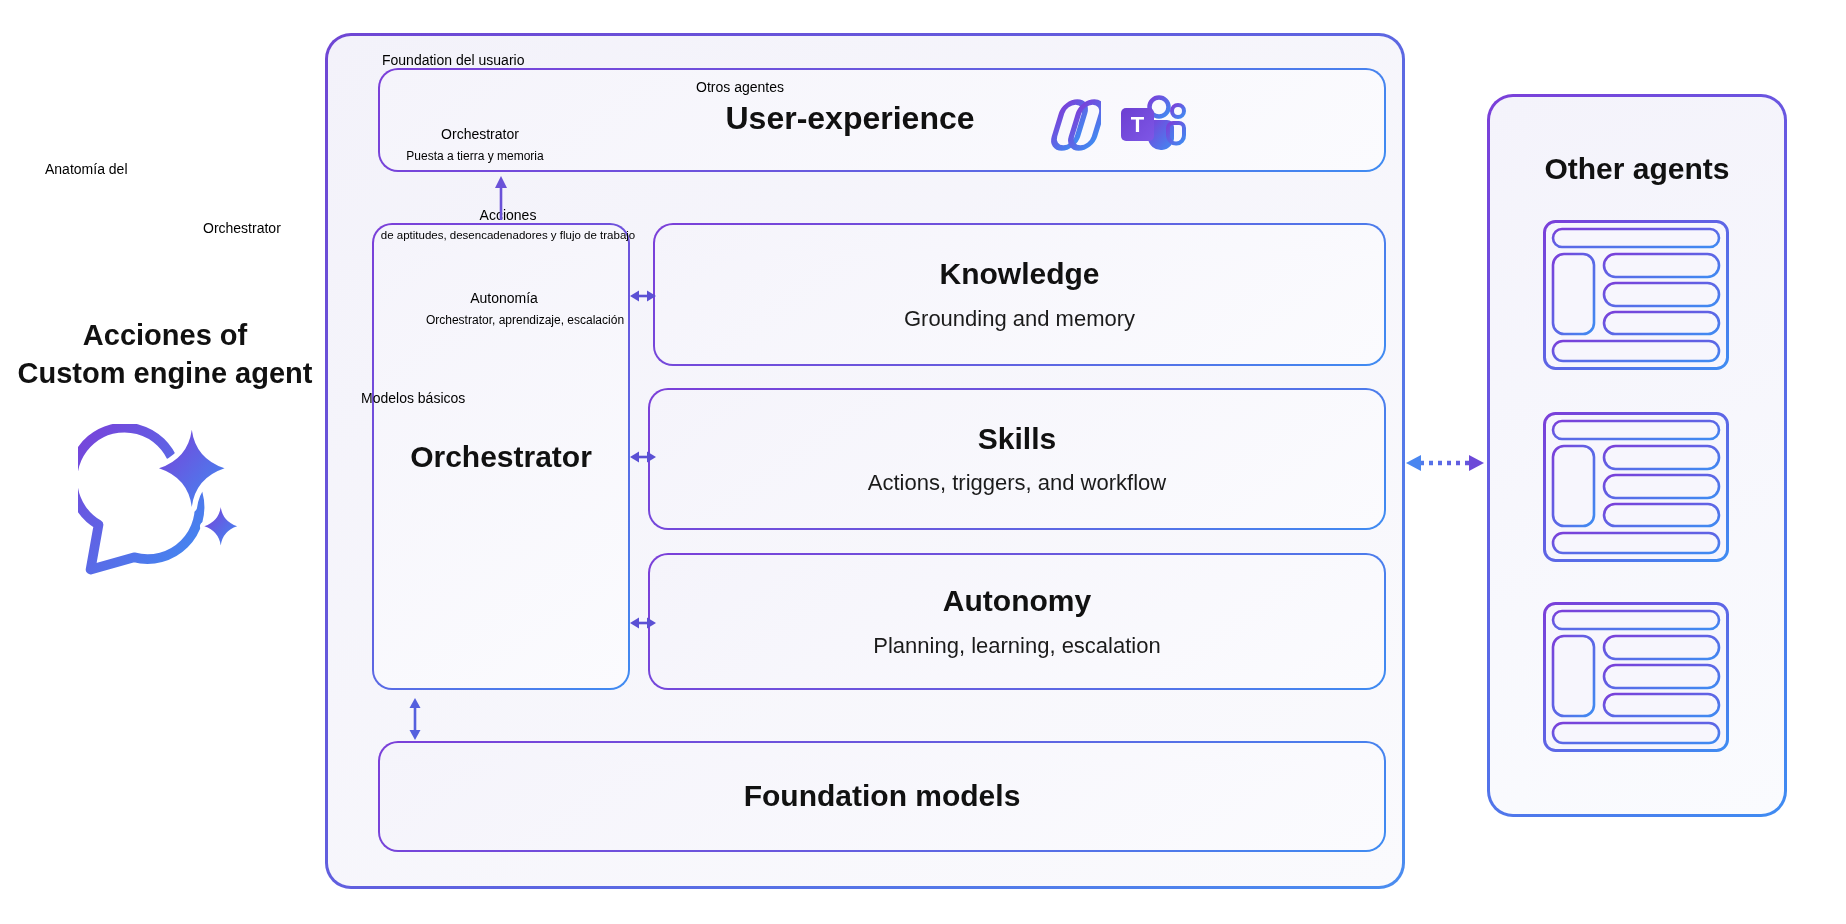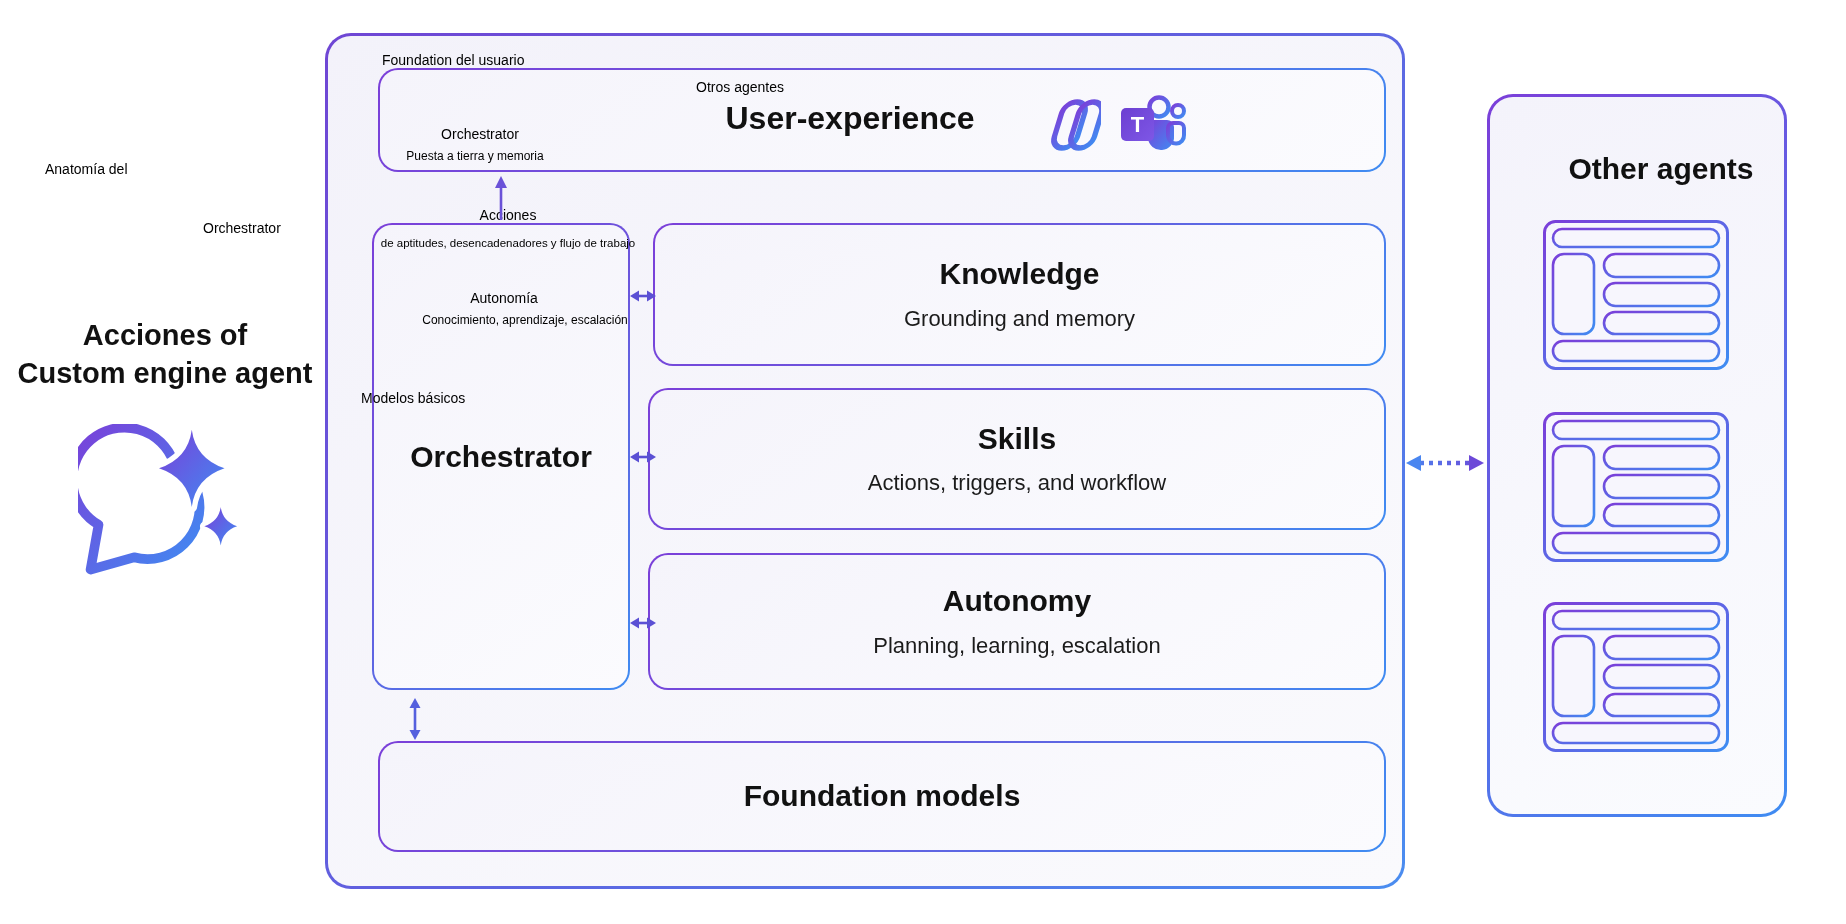--- a/index.html
+++ b/index.html
@@ -23,21 +23,21 @@
     background:linear-gradient(160deg,#f4f3fb,#fafbfe) padding-box,
                linear-gradient(135deg,#7b3fd9 0%,#3f8cf2 100%) border-box;
   }
   .feature{display:flex;flex-direction:column;align-items:center;justify-content:center;text-align:center;}
   .feature .t{font-size:30px;font-weight:700;line-height:1.15;}
   .feature .s{font-size:22px;font-weight:400;margin-top:14px;color:#1b1b1b;}
   .bigtitle{position:absolute;font-size:30px;font-weight:700;white-space:nowrap;}
   
   .ov{position:absolute;font-size:14px;color:#000;white-space:nowrap;}
   .ov.small{font-size:12px;}
-  .ov.tiny{font-size:11.5px;margin-top:8px;}
+  .ov.tiny{font-size:11.5px;}
   .ovc{transform:translateX(-50%);}
   .left-title{
     position:absolute;left:5px;top:316px;width:320px;text-align:center;
     font-size:29px;font-weight:700;line-height:38px;
   }
   .icon-abs{position:absolute;}
   svg{display:block;}
 </style>
 </head>
 <body>
@@ -96,21 +96,21 @@
   <div class="ov ovc" style="left:740px;top:79px;">Otros agentes</div>
   <div class="ov ovc" style="left:480px;top:126px;">Orchestrator</div>
   <div class="ov ovc small" style="left:475px;top:149px;">Puesta a tierra y memoria</div>
 
   <div class="gbox" style="left:372px;top:223px;width:258px;height:467px;"></div>
   <div class="bigtitle ovc" style="left:501px;top:440px;">Orchestrator</div>
 
   <div class="ov ovc" style="left:508px;top:207px;">Acciones</div>
   <div class="ov ovc tiny" style="left:508px;top:229px;">de aptitudes, desencadenadores y flujo de trabajo</div>
   <div class="ov ovc" style="left:504px;top:290px;">Autonomía</div>
-  <div class="ov ovc small" style="left:525px;top:313px;">Conocimiento, aprendizaje, escalación</div>
+  <div class="ov ovc small" style="left:525px;top:313px;">Orchestrator, aprendizaje, escalación</div>
   <div class="ov" style="left:361px;top:390px;">Modelos básicos</div>
 
   <div class="gbox feature" style="left:653px;top:223px;width:733px;height:143px;">
     <div class="t">Knowledge</div>
     <div class="s">Grounding and memory</div>
   </div>
 
   <div class="gbox feature" style="left:648px;top:388px;width:738px;height:142px;">
     <div class="t">Skills</div>
     <div class="s">Actions, triggers, and workflow</div>
@@ -160,21 +160,21 @@
         <stop offset="0" stop-color="#4a86f0"></stop>
           <stop offset="1" stop-color="#6d49d8"></stop>
       </linearGradient>
     </defs>
     <line x1="14" y1="9" x2="64" y2="9" stroke="url(#gdot)" stroke-width="4.5" stroke-dasharray="4 5"></line>
     <polygon points="0,9 15,1 15,17" fill="#4a86f0"></polygon>
     <polygon points="78,9 63,1 63,17" fill="#6d49d8"></polygon>
   </svg>
 
   <div class="gbox panel-box" style="left:1487px;top:94px;width:300px;height:723px;"></div>
-  <div class="bigtitle" style="left:1487px;top:152px;width:300px;text-align:center;padding-left:24px;">Other agents</div>
+  <div class="bigtitle" style="left:1487px;top:152px;width:300px;text-align:center;">Other agents</div>
 
   <svg class="icon-abs" style="left:1543px;top:220px" width="186" height="150" viewBox="0 0 186 150">
     <rect x="1.5" y="1.5" width="183" height="147" rx="11" fill="#f7f6fd" stroke="url(#gpb)" stroke-width="3"></rect>
     <rect x="10" y="9" width="166" height="18" rx="9" fill="none" stroke="url(#gpb)" stroke-width="2.6"></rect>
     <rect x="10" y="34" width="41" height="80" rx="11" fill="none" stroke="url(#gpb)" stroke-width="2.6"></rect>
     <rect x="61" y="34" width="115" height="23" rx="11.5" fill="none" stroke="url(#gpb)" stroke-width="2.6"></rect>
     <rect x="61" y="63" width="115" height="23" rx="11.5" fill="none" stroke="url(#gpb)" stroke-width="2.6"></rect>
     <rect x="61" y="92" width="115" height="22" rx="11" fill="none" stroke="url(#gpb)" stroke-width="2.6"></rect>
     <rect x="10" y="121" width="166" height="20" rx="10" fill="none" stroke="url(#gpb)" stroke-width="2.6"></rect>
   </svg>

